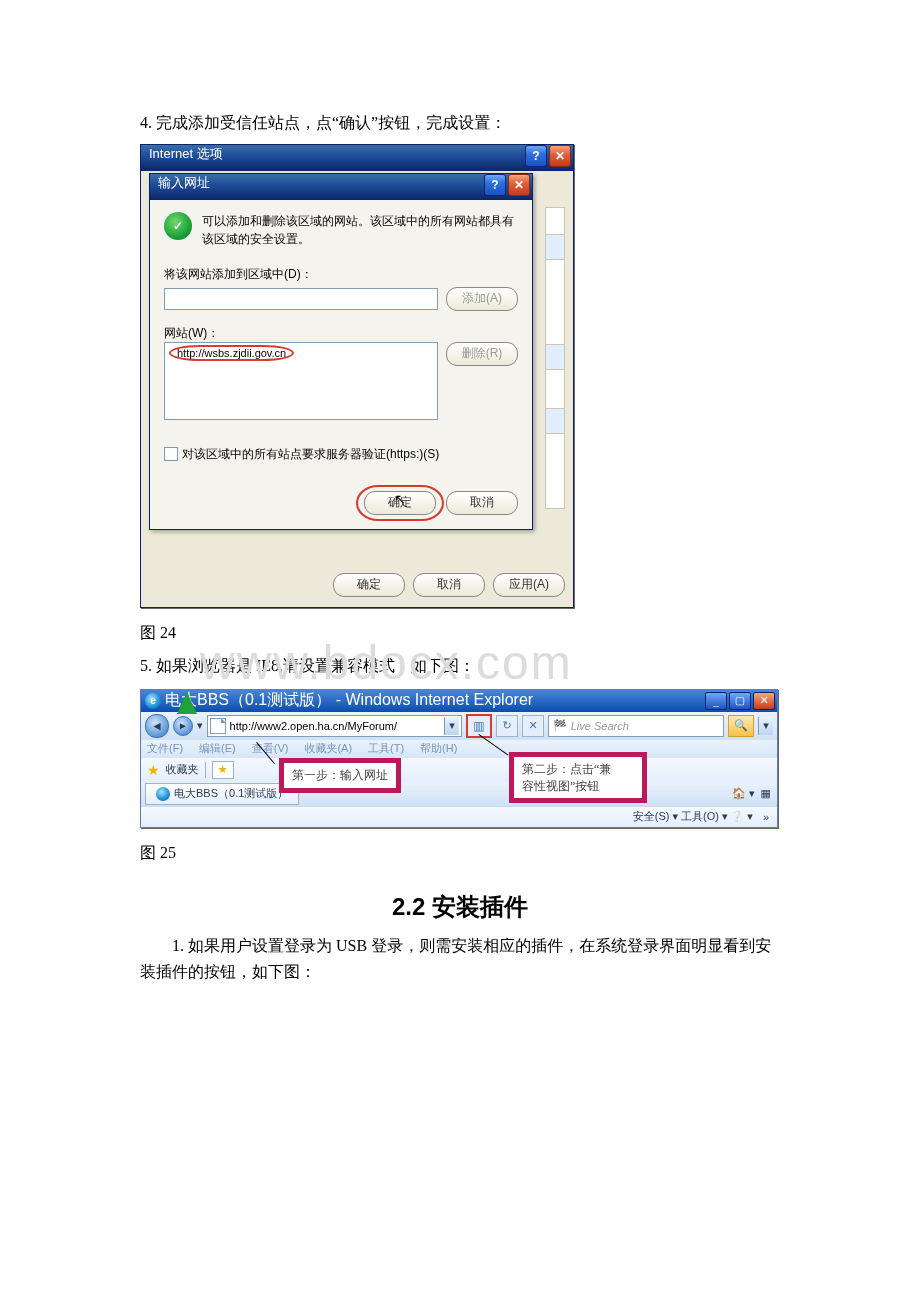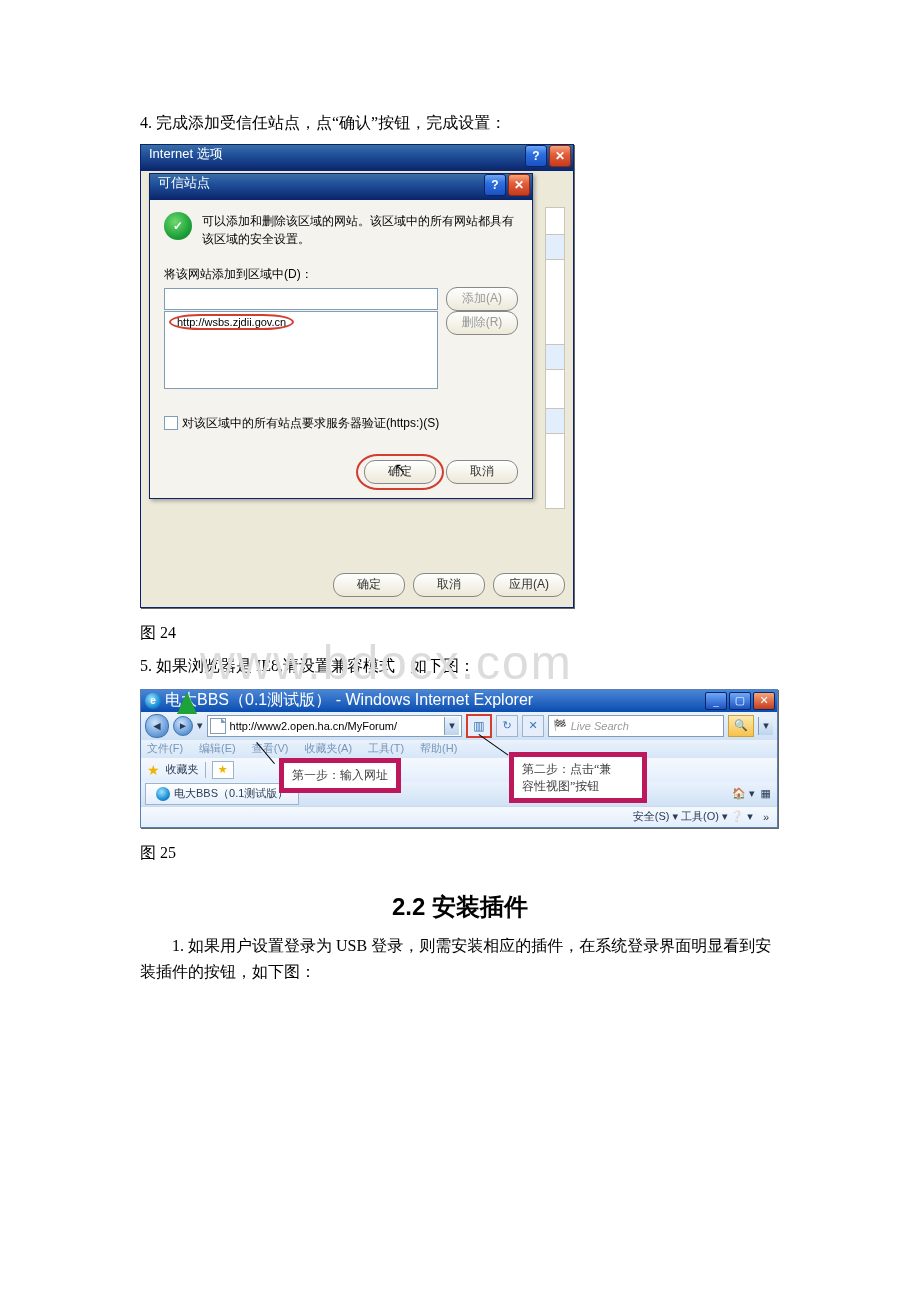--- a/index.html
+++ b/index.html
@@ -284,36 +284,37 @@
     </div>
     <div class="io-body">
       <div class="io-rightstrip">
         <div class="seg" style="top:26px;"></div>
         <div class="seg" style="top:136px;"></div>
         <div class="seg" style="top:200px;"></div>
       </div>
 
       <div class="ts-dialog">
         <div class="titlebar">
-          <span class="t-text">可信站点</span>
+          <span class="t-text">输入网址</span>
           <span class="help-btn">?</span>
           <span class="win-btn">✕</span>
         </div>
         <div class="ts-body">
           <div class="ts-row1">
             <div class="shield">✓</div>
             <div class="ts-desc">可以添加和删除该区域的网站。该区域中的所有网站都具有该区域的安全设置。</div>
           </div>
 
           <div class="lbl">将该网站添加到区域中(D)：</div>
           <div class="input-row">
             <div class="txt"></div>
             <div class="xpbtn disabled">添加(A)</div>
           </div>
 
+          <div class="lbl" style="margin-top:14px;">网站(W)：</div>
           <div style="display:flex;gap:8px;align-items:flex-start;">
             <div class="listbox" style="flex:1;">
               <span class="list-url">http://wsbs.zjdii.gov.cn</span>
             </div>
             <div class="xpbtn disabled">删除(R)</div>
           </div>
 
           <div class="chk-row">
             <span class="chk"></span>
             <span>对该区域中的所有站点要求服务器验证(https:)(S)</span>

